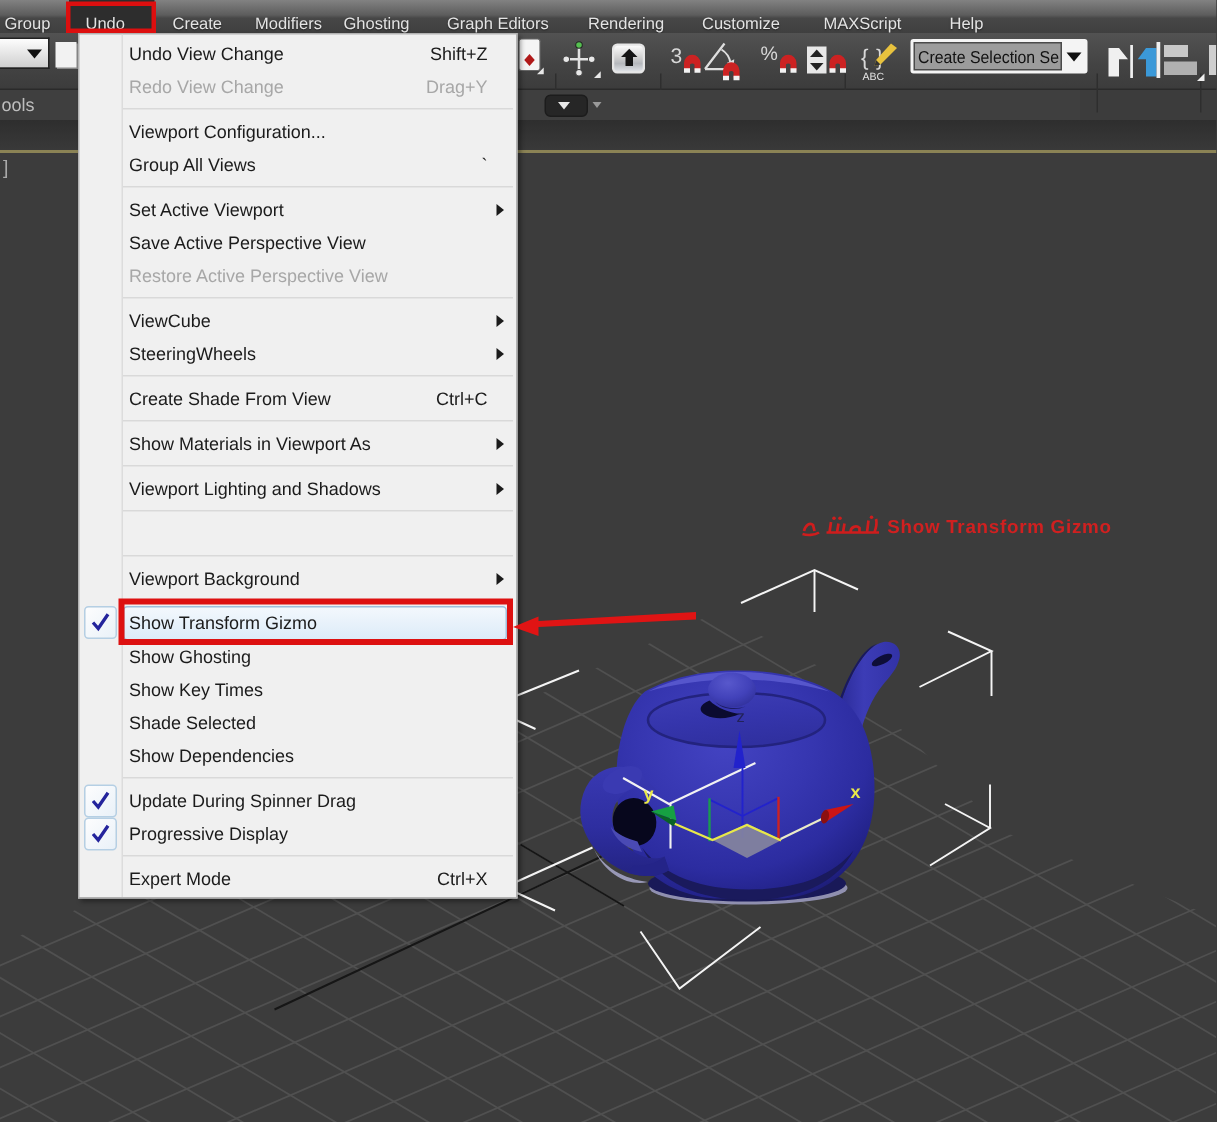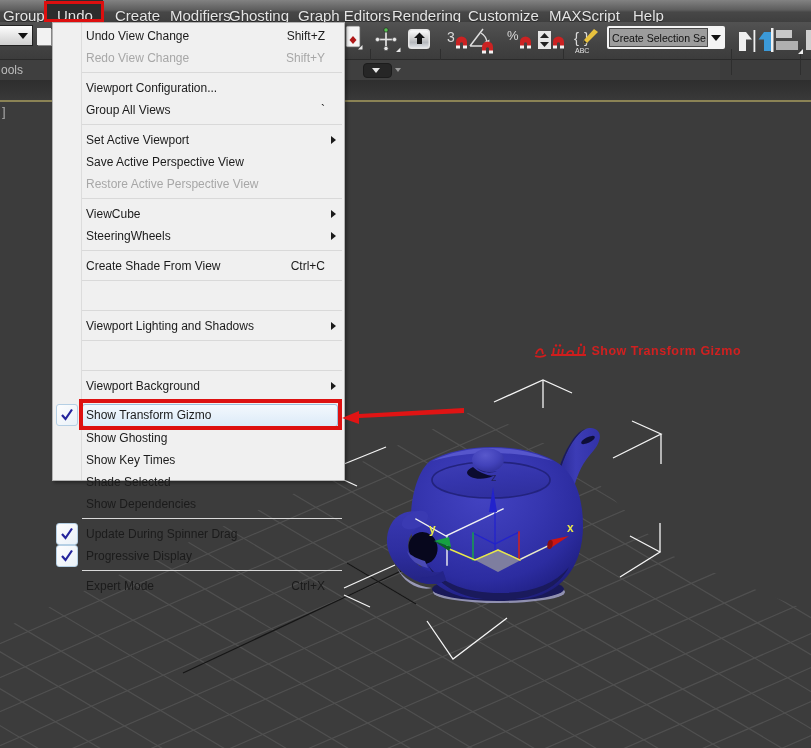--- a/index.html
+++ b/index.html
@@ -1,25 +1,25 @@
 <!DOCTYPE html>
 <html><head>
 <meta charset="utf-8">
 <style>
 html,body{margin:0;padding:0;}
 body{width:811px;height:748px;position:relative;overflow:hidden;background:#3c3c3c;font-family:"Liberation Sans",sans-serif;}
 #menubar{position:absolute;left:0;top:0;width:811px;height:22px;background:linear-gradient(#828282,#5d5d5d 45%,#474747 55%,#3f3f3f);}
-#menubar .mi{position:absolute;top:5px;height:22px;line-height:22px;color:#e4e4e4;font-size:15px;text-shadow:0 1px 1px rgba(0,0,0,.5);}
+#menubar .mi{position:absolute;top:5px;height:22px;line-height:22px;color:#e4e4e4;font-size:11px;text-shadow:0 1px 1px rgba(0,0,0,.5);}
 #toolbar{position:absolute;left:0;top:22px;width:811px;height:37px;background:linear-gradient(#525252,#444 55%,#3c3c3c);border-bottom:1px solid #2a2a2a;}
 #tabrow{position:absolute;left:0;top:60px;width:720px;height:20px;background:#3f3f3f;}
 #strip{position:absolute;left:0;top:80px;width:811px;height:20px;background:linear-gradient(#2e2e2e,#393939);border-bottom:2px solid #8b8355;}
 .sep{position:absolute;top:27px;width:1px;height:26px;background:#2e2e2e;}
 #vpwrap{position:absolute;left:0;top:102px;width:811px;height:646px;}
 
-#menu{position:absolute;left:52px;top:22px;width:293px;height:459px;background:#f0f0f0;border:1px solid #b2b2b2;box-sizing:border-box;box-shadow:2px 2px 3px rgba(0,0,0,.35);}
+#menu{position:absolute;left:52px;top:22px;width:293px;height:577px;background:#f0f0f0;border:1px solid #b2b2b2;box-sizing:border-box;box-shadow:2px 2px 3px rgba(0,0,0,.35);}
 #menu .gut{position:absolute;left:28px;top:0;width:1px;height:100%;background:#dcdcdc;}
 .itm{position:absolute;left:1px;width:288px;height:22px;font-size:12px;color:#1b1b1b;}
 .itm .lab{position:absolute;left:32px;top:4px;}
 .itm .sc{position:absolute;right:17px;top:4px;}
 .itm.dis{color:#a7a7a7;}
 .msep{position:absolute;left:29px;width:260px;height:1px;background:#d9d9d9;}
 .sub{position:absolute;right:6px;top:6.5px;width:0;height:0;border-left:5px solid #1b1b1b;border-top:4.5px solid transparent;border-bottom:4.5px solid transparent;}
 .chk{position:absolute;left:2px;width:20px;height:20px;border:1px solid #b5cfe4;border-radius:3px;background:linear-gradient(135deg,#fdfdfe,#e9f1f8);}
 .chk svg{position:absolute;left:2px;top:2px;}
 #hoverrow{position:absolute;left:29px;top:381px;width:256px;height:23px;border:1px solid #9ebfdd;border-radius:3px;background:linear-gradient(#f3f8fd,#dcebf8);box-sizing:border-box;}
@@ -344,21 +344,21 @@
 
 <div id="menu">
 <div class="gut"></div>
 <div id="hoverrow"></div>
 <div class="itm " style="top:2px">
       <span class="lab">Undo View Change</span>
       <span class="sc">Shift+Z</span>
     </div>
 <div class="itm dis" style="top:24px">
       <span class="lab">Redo View Change</span>
-      <span class="sc">Shift+Y</span>
+      <span class="sc">Drag+Y</span>
     </div>
 <div class="msep" style="top:49px"></div>
 <div class="itm " style="top:54px">
       <span class="lab">Viewport Configuration...</span>
     </div>
 <div class="itm " style="top:76px">
       <span class="lab">Group All Views</span>
       <span class="sc">`</span>
     </div>
 <div class="msep" style="top:101px"></div>
@@ -380,20 +380,24 @@
 <div class="itm " style="top:202px">
       <span class="lab">SteeringWheels</span>
       <div class="sub"></div>
     </div>
 <div class="msep" style="top:227px"></div>
 <div class="itm " style="top:232px">
       <span class="lab">Create Shade From View</span>
       <span class="sc">Ctrl+C</span>
     </div>
 <div class="msep" style="top:257px"></div>
+<div class="itm " style="top:262px">
+      <span class="lab">Show Materials in Viewport As</span>
+      <div class="sub"></div>
+    </div>
 <div class="msep" style="top:287px"></div>
 <div class="itm " style="top:292px">
       <span class="lab">Viewport Lighting and Shadows</span>
       <div class="sub"></div>
     </div>
 <div class="msep" style="top:317px"></div>
 <div class="msep" style="top:347px"></div>
 <div class="itm " style="top:352px">
       <span class="lab">Viewport Background</span>
       <div class="sub"></div>

